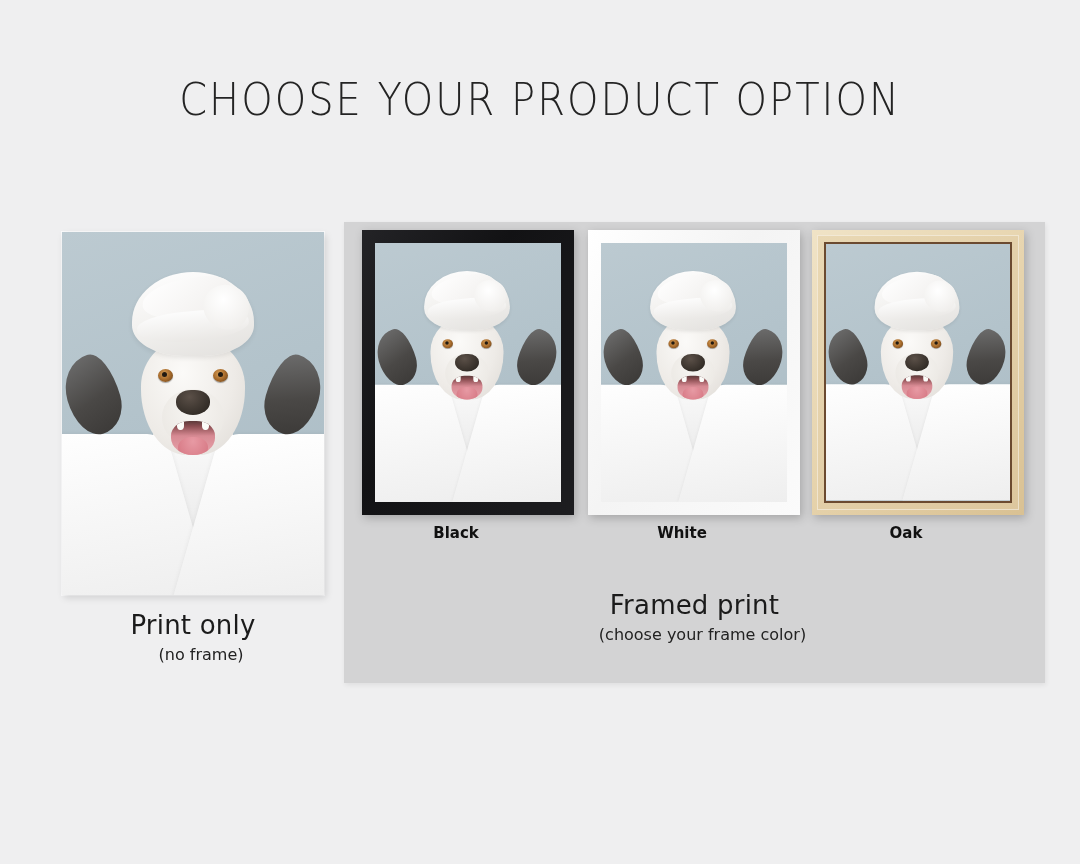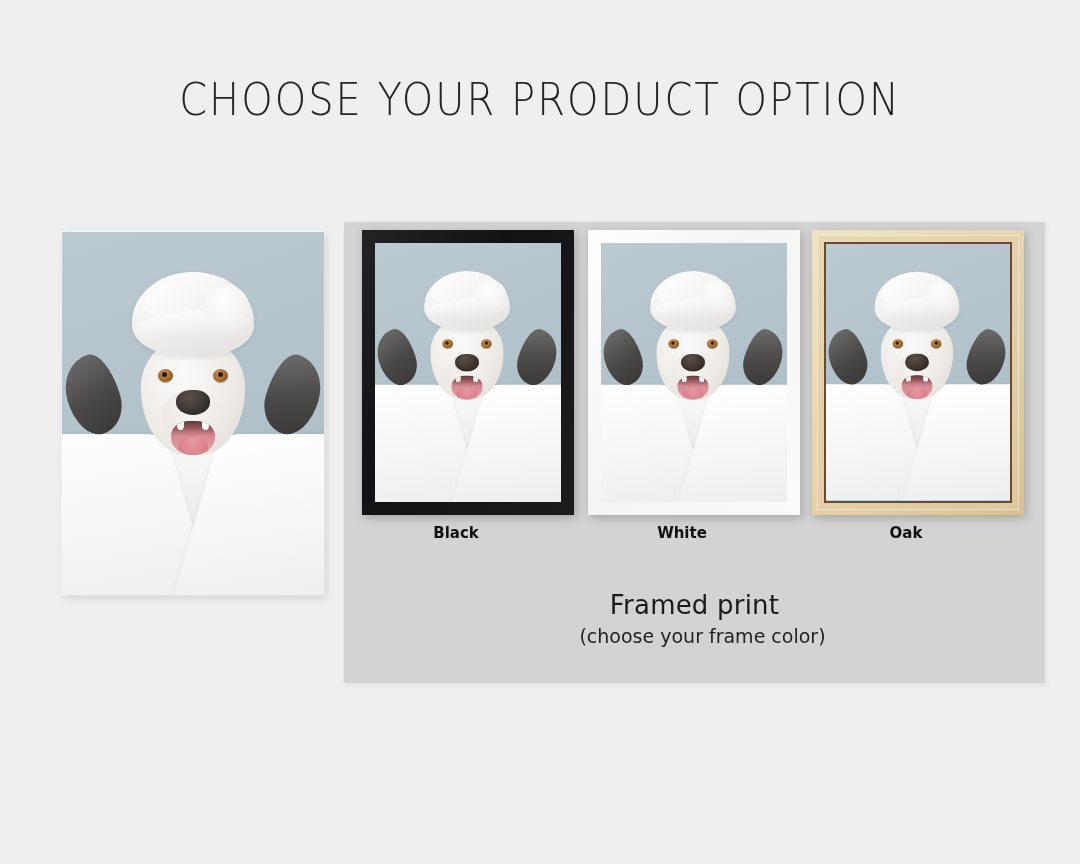--- a/index.html
+++ b/index.html
@@ -60,21 +60,21 @@
 
   .opt-title {
     font-size: 26px;
     font-weight: 400;
     color: #1b1b1b;
     font-family: "DejaVu Sans", sans-serif;
     letter-spacing: 0.2px;
   }
 
   .opt-sub {
-    font-size: 19px;
+    font-size: 16px;
     font-weight: 400;
     color: #222;
     margin-top: 5px;
     font-family: "DejaVu Sans", sans-serif;
     padding-left: 16px;
   }
 
   
   #framed-panel {
     position: absolute;
@@ -415,20 +415,24 @@
         <div class="turban">
           <div class="turban-fold"></div>
           <div class="turban-wrap"></div>
           <div class="turban-knot"></div>
         </div>
 
       </div>
     </div>
   </div>
 
+  <div id="print-only-labels">
+    <div class="opt-title">Print only</div>
+    <div class="opt-sub">(no frame)</div>
+  </div>
 </div>
 
 <div id="framed-panel">
 
   <div id="frame-row">
 
     <div class="frame-cell black-cell">
       <div class="frame-shell black">
         <div class="frame-art">
           <div class="artwork">

